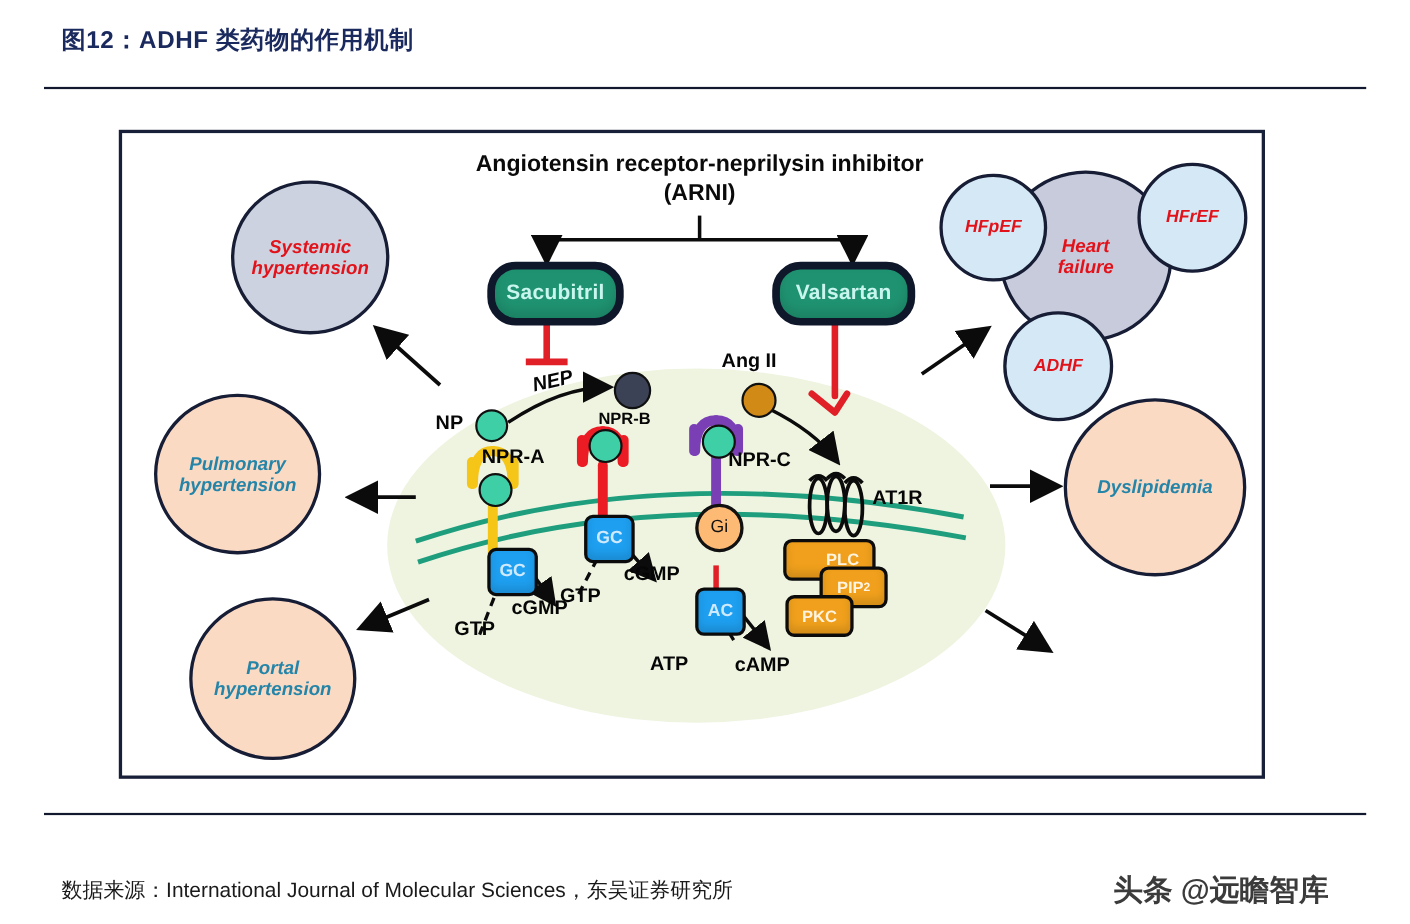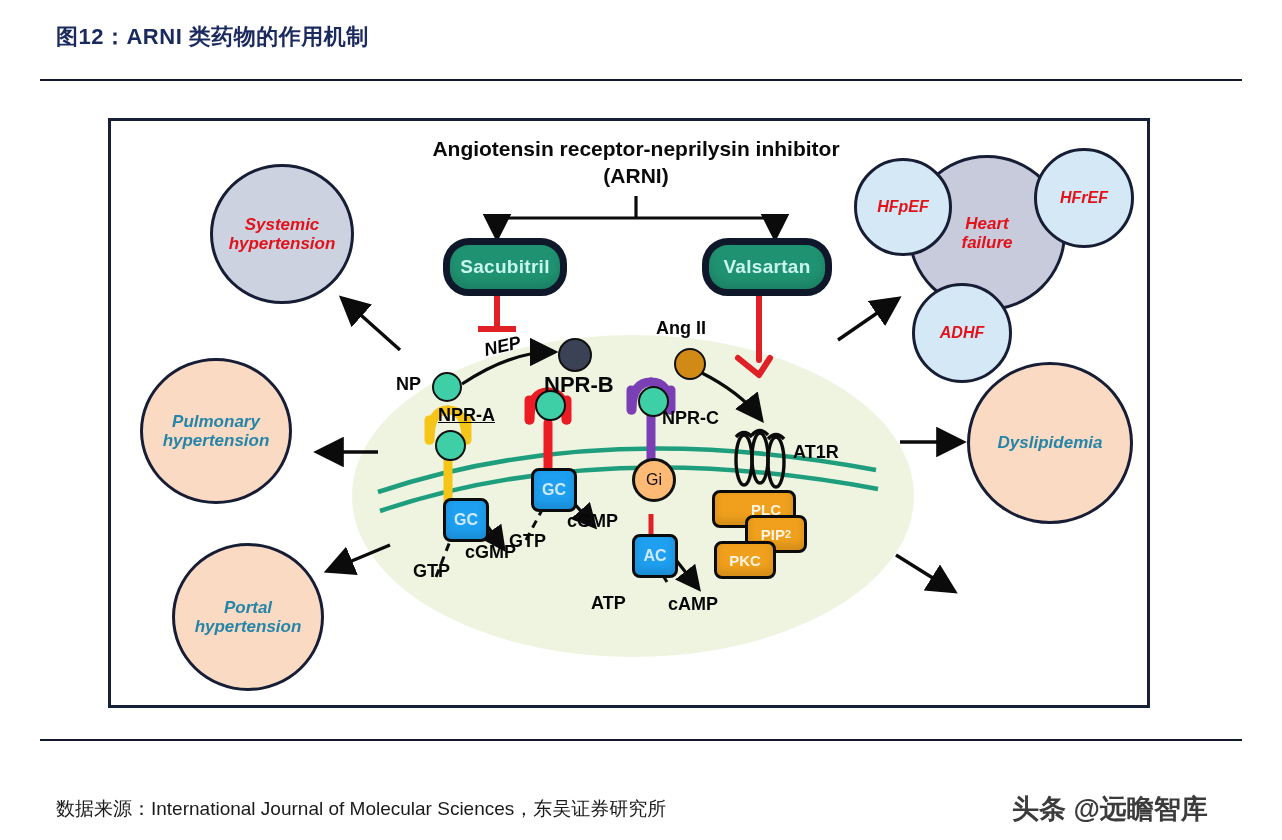--- a/index.html
+++ b/index.html
@@ -111,21 +111,21 @@
     position:absolute;border-radius:50%;border:3px solid #111;
     background:#fdba74;display:flex;align-items:center;justify-content:center;
     font-weight:normal;color:#111;font-size:16px;
   }
 </style>
 </head>
 <body>
 
 <div id="page">
 
-  <div class="fig-title">图12：ARNI 类药物的作用机制</div>
+  <div class="fig-title">图12：ADHF 类药物的作用机制</div>
   <div class="rule rule-top"></div>
   <div class="rule rule-bottom"></div>
 
   <div class="frame"></div>
 
   <div class="cell"></div>
 
   <svg class="svg-layer" viewBox="0 0 1282 840">
     <defs>
       <marker id="ah" markerWidth="9" markerHeight="9" refX="7" refY="4.5" orient="auto">
@@ -273,22 +273,22 @@
 
   <div class="dot dot-teal" style="left:432px;top:372px;width:26px;height:26px;"></div>
   <div class="dot dot-navy" style="left:558px;top:338px;width:30px;height:30px;"></div>
   <div class="dot dot-amber" style="left:674px;top:348px;width:28px;height:28px;"></div>
   <div class="dot dot-teal" style="left:435px;top:430px;width:27px;height:27px;"></div>
   <div class="dot dot-teal" style="left:535px;top:390px;width:27px;height:27px;"></div>
   <div class="dot dot-teal" style="left:638px;top:386px;width:27px;height:27px;"></div>
 
   <div class="lbl" style="left:396px;top:374px;font-size:18px;">NP</div>
   <div class="lbl lbl-it" style="left:484px;top:336px;font-size:18px;transform:rotate(-13deg);">NEP</div>
-  <div class="lbl" style="left:544px;top:372px;font-size:22px;">NPR-B</div>
-  <div class="lbl" style="left:438px;top:405px;font-size:18px;text-decoration:underline;">NPR-A</div>
+  <div class="lbl" style="left:544px;top:372px;font-size:15px;">NPR-B</div>
+  <div class="lbl" style="left:438px;top:405px;font-size:18px;">NPR-A</div>
   <div class="lbl" style="left:662px;top:408px;font-size:18px;">NPR-C</div>
   <div class="lbl" style="left:656px;top:318px;font-size:18px;">Ang II</div>
   <div class="lbl" style="left:793px;top:442px;font-size:18px;">AT1R</div>
 
   <div class="lbl" style="left:413px;top:561px;font-size:18px;">GTP</div>
   <div class="lbl" style="left:465px;top:542px;font-size:18px;">cGMP</div>
   <div class="lbl" style="left:509px;top:531px;font-size:18px;">GTP</div>
   <div class="lbl" style="left:567px;top:511px;font-size:18px;">cGMP</div>
   <div class="lbl" style="left:591px;top:593px;font-size:18px;">ATP</div>
   <div class="lbl" style="left:668px;top:594px;font-size:18px;">cAMP</div>

